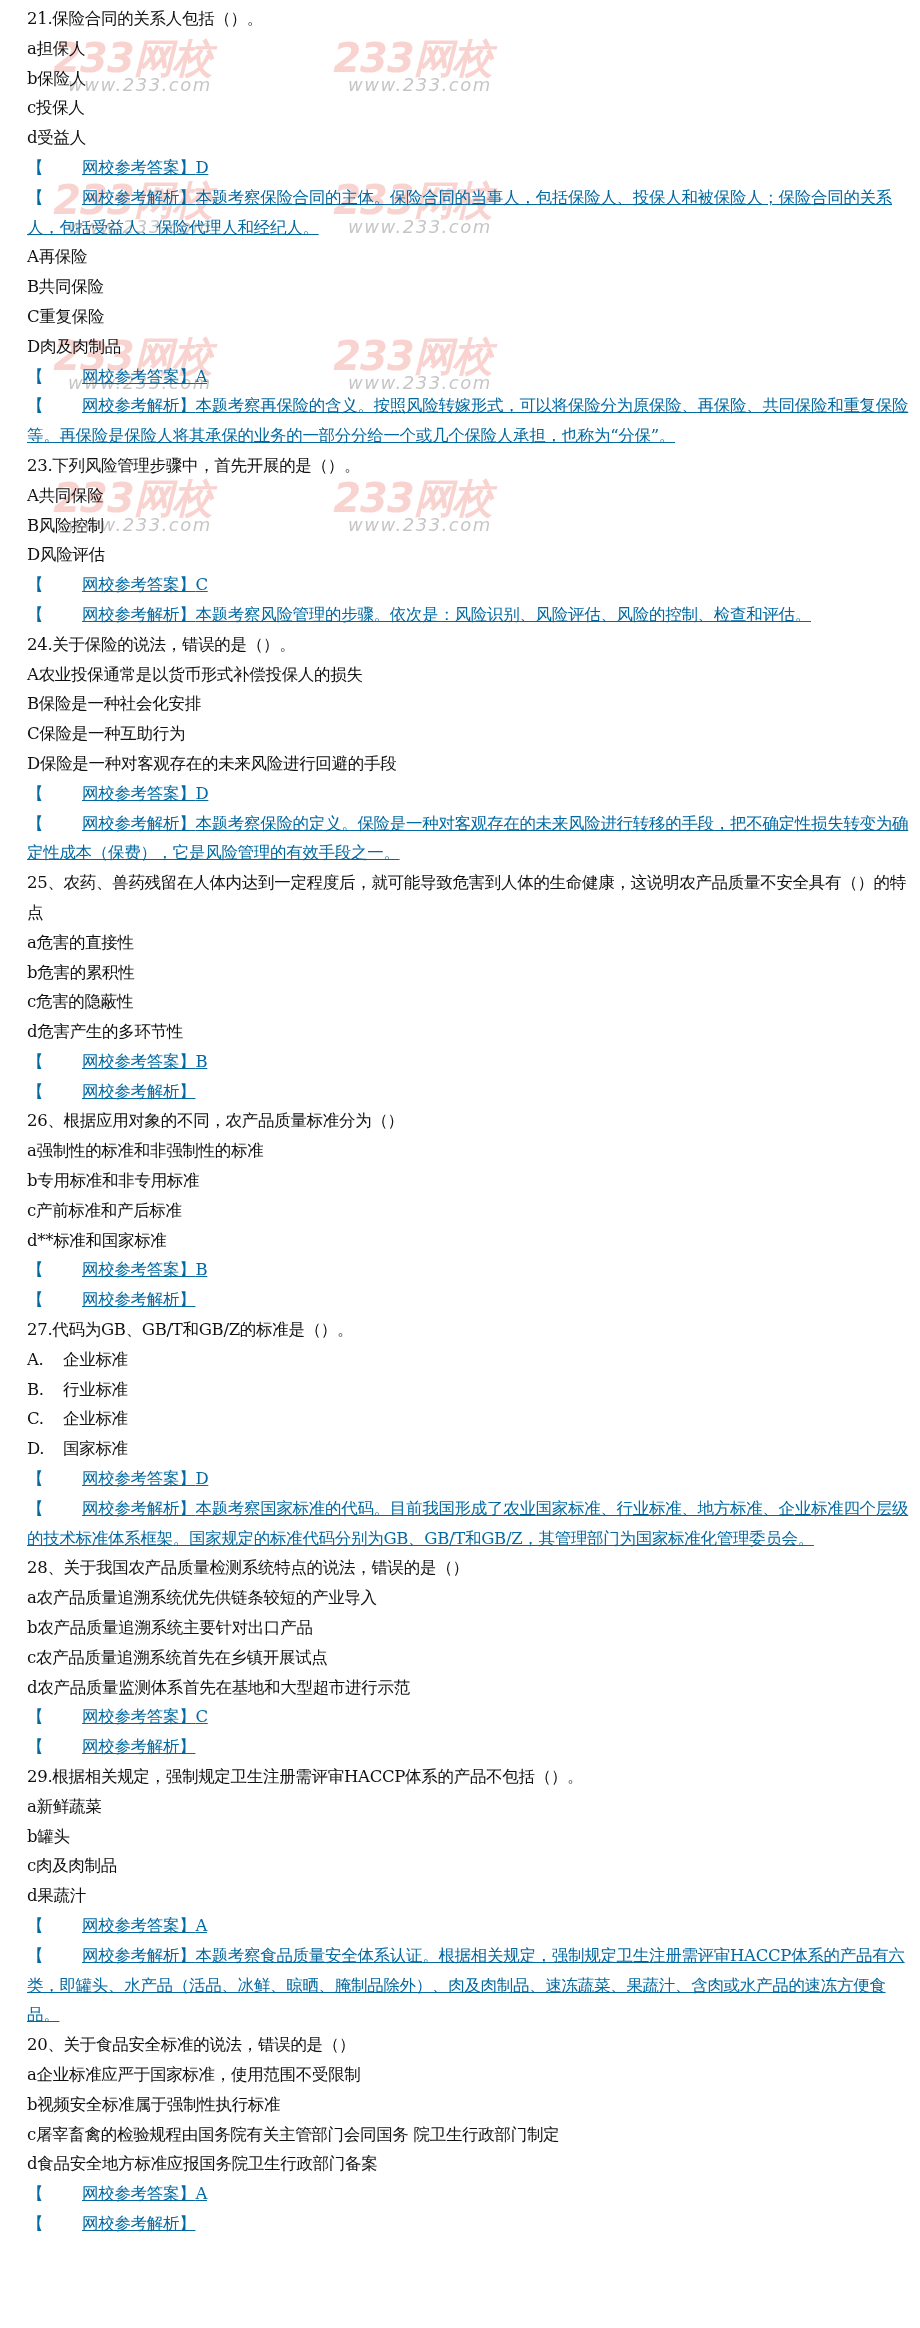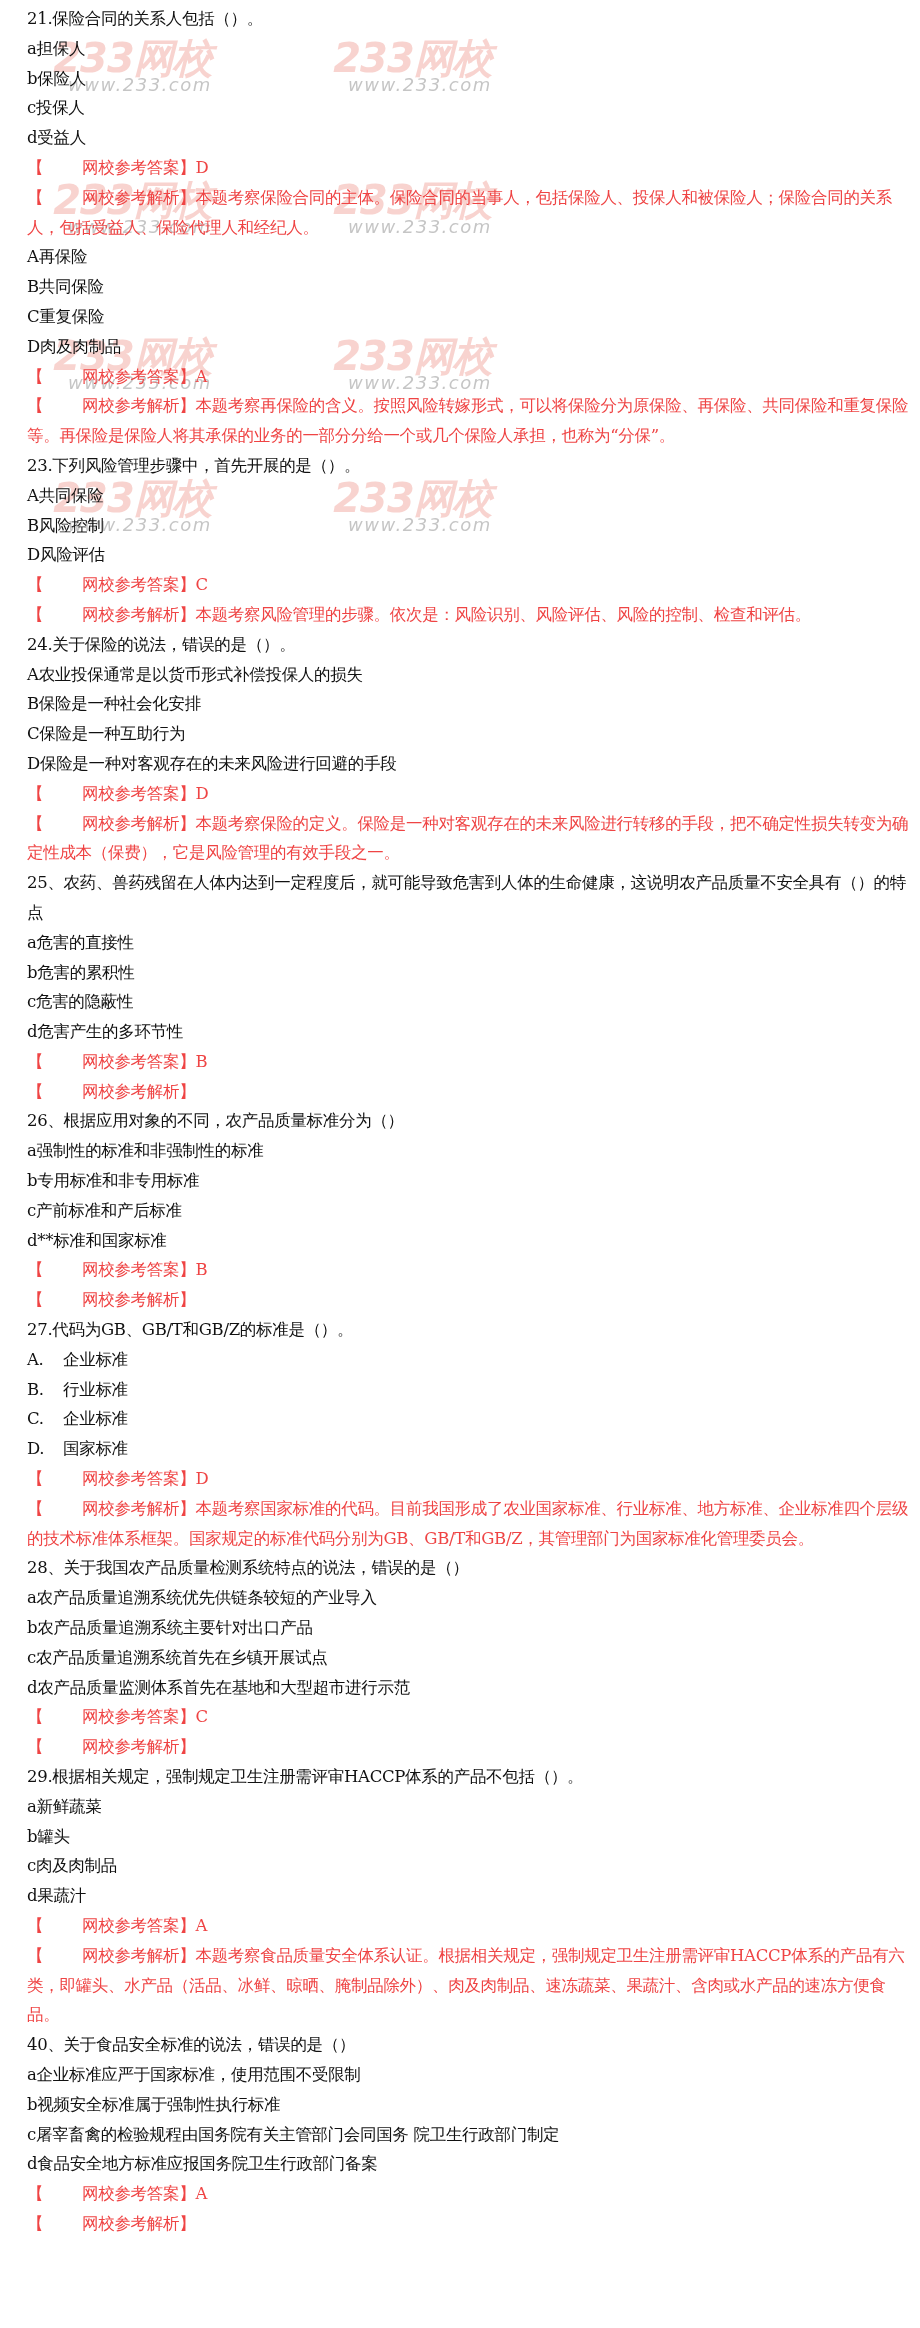--- a/index.html
+++ b/index.html
@@ -30,21 +30,22 @@
       line-height: 29.8px;
       color: #111111;
       white-space: nowrap;
       letter-spacing: -0.3px;
     }
     .line.wrap {
       white-space: normal;
       line-height: 29.8px;
     }
     .red {
-      color: #ef4444;
+      color: #0369a1;
+      text-decoration: underline;
     }
     .bracket {
       display: inline-block;
       width: 55px;
     }
     .opt-label {
       display: inline-block;
     }
     .opt-label.spaced {
       width: 36px;
@@ -194,21 +195,21 @@
     <div class="line">29.根据相关规定，强制规定卫生注册需评审HACCP体系的产品不包括（）。</div>
     <div class="line"><span class="opt-label">a</span><span>新鲜蔬菜</span></div>
     <div class="line"><span class="opt-label">b</span><span>罐头</span></div>
     <div class="line"><span class="opt-label">c</span><span>肉及肉制品</span></div>
     <div class="line"><span class="opt-label">d</span><span>果蔬汁</span></div>
     <div class="line red"><span class="bracket">【</span><span>网校参考答案】</span><span>A</span></div>
     <div class="line red wrap"><span class="bracket">【</span><span>网校参考解析】</span><span>本题考察食品质量安全体系认证。根据相关规定，强制规定卫生注册需评审HACCP体系的产品有六类，即罐头、水产品（活品、冰鲜、晾晒、腌制品除外）、肉及肉制品、速冻蔬菜、果蔬汁、含肉或水产品的速冻方便食品。</span></div>
   </section>
 
   <section>
-    <div class="line">40、关于食品安全标准的说法，错误的是（）</div>
+    <div class="line">20、关于食品安全标准的说法，错误的是（）</div>
     <div class="line"><span class="opt-label">a</span><span>企业标准应严于国家标准，使用范围不受限制</span></div>
     <div class="line"><span class="opt-label">b</span><span>视频安全标准属于强制性执行标准</span></div>
     <div class="line"><span class="opt-label">c</span><span>屠宰畜禽的检验规程由国务院有关主管部门会同国务 院卫生行政部门制定</span></div>
     <div class="line"><span class="opt-label">d</span><span>食品安全地方标准应报国务院卫生行政部门备案</span></div>
     <div class="line red"><span class="bracket">【</span><span>网校参考答案】</span><span>A</span></div>
     <div class="line red"><span class="bracket">【</span><span>网校参考解析】</span><span></span></div>
   </section>
 
 </div>
 

